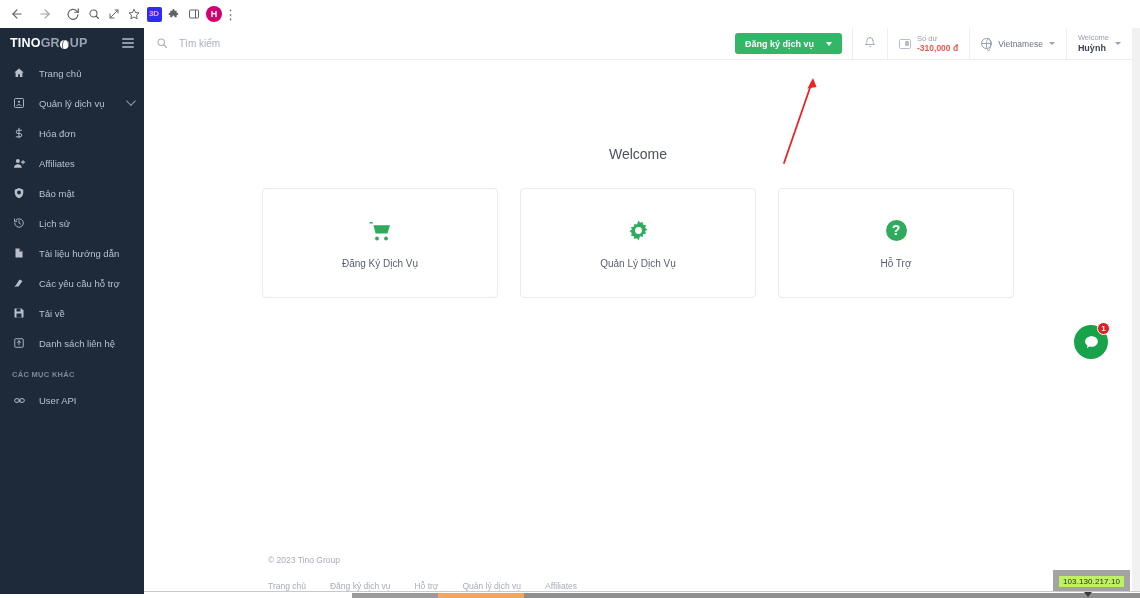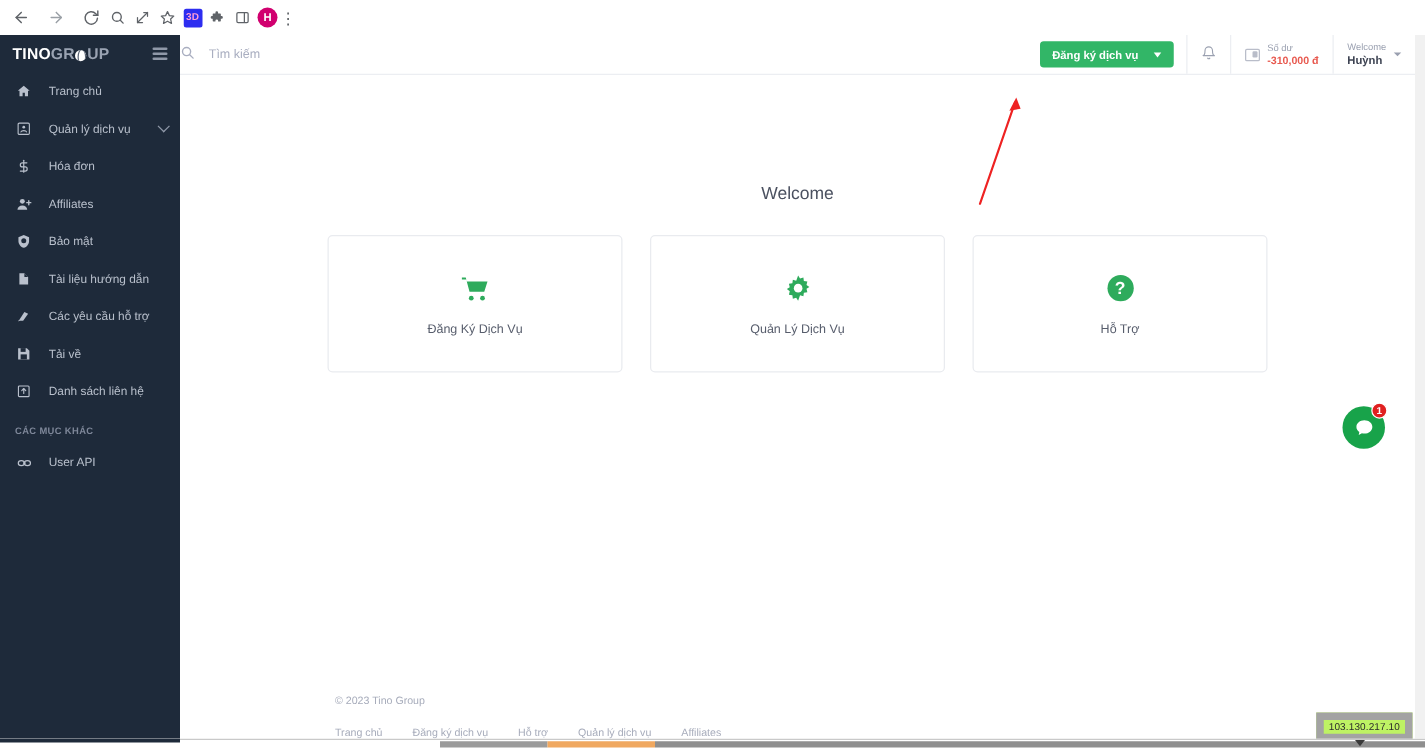--- a/index.html
+++ b/index.html
@@ -94,21 +94,21 @@
     padding: 12px 0 6px 12px; text-transform: uppercase;
   }
 
   
   #app { position: absolute; left: 144px; top: 28px; width: 988px; height: 563px; background: #ffffff; }
 
   #topbar {
     height: 32px; border-bottom: 1px solid #eceef2;
     display: flex; align-items: stretch;
   }
-  #search-wrap { display: flex; align-items: center; gap: 11px; flex: 1; }
+  #search-wrap { display: flex; align-items: center; gap: 11px; padding-left: 12px; flex: 1; }
   #search-input {
     border: none; outline: none; background: transparent;
     font-family: "Liberation Sans", sans-serif; font-size: 10px; color: #3d4352; width: 300px;
   }
   #search-input::placeholder { color: #a9aec0; }
 
   .tb-cell {
     display: flex; align-items: center; padding: 0 11px;
     border-left: 1px solid #eceef2; gap: 6px;
   }
@@ -343,20 +343,30 @@
   <div class="side-item">
     <span class="si-icon">
       <svg width="12" height="12" viewBox="0 0 24 24" fill="#b9c0cc">
           <path d="M12 2 3.5 5.5v6c0 5.1 3.6 9.6 8.5 11 4.9-1.4 8.5-5.9 8.5-11v-6z"></path>
           <circle cx="12" cy="11" r="4" fill="#1e2a3a"></circle>
         </svg>
     </span>
     <span class="si-label">Bảo mật</span>
   </div>
 
+  <div class="side-item">
+    <span class="si-icon">
+      <svg width="12" height="12" viewBox="0 0 24 24" fill="none" stroke="#b9c0cc" stroke-width="1.8" stroke-linecap="round">
+          <path d="M3.5 12a8.5 8.5 0 1 0 2.6-6.1"></path>
+          <polyline points="3 4 3 8.6 7.6 8.6"></polyline>
+          <polyline points="12 7.6 12 12 15 14"></polyline>
+        </svg>
+    </span>
+    <span class="si-label">Lịch sử</span>
+  </div>
 
   <div class="side-item">
     <span class="si-icon">
       <svg width="12" height="12" viewBox="0 0 24 24" fill="#b9c0cc">
           <path d="M5 3h8l6 6v12H5z"></path>
           <path d="M13 3v6h6" fill="#1e2a3a"></path>
         </svg>
     </span>
     <span class="si-label">Tài liệu hướng dẫn</span>
   </div>
@@ -436,20 +446,25 @@
     </div>
 
     <div class="tb-cell" id="balance-cell">
       <span class="bal-icon"></span>
       <span class="bal-text">
         <span id="bal-label">Số dư</span>
         <span id="bal-value">-310,000 đ</span>
       </span>
     </div>
 
+    <div class="tb-cell">
+      <span class="globe-ico"></span>
+      <span id="lang-text">Vietnamese</span>
+      <span class="dd-caret"></span>
+    </div>
 
     <div class="tb-cell" id="user-cell">
       <span class="u-text">
         <span id="user-welcome">Welcome</span>
         <span id="user-name">Huỳnh</span>
       </span>
       <span class="dd-caret"></span>
     </div>
   </div>
 

